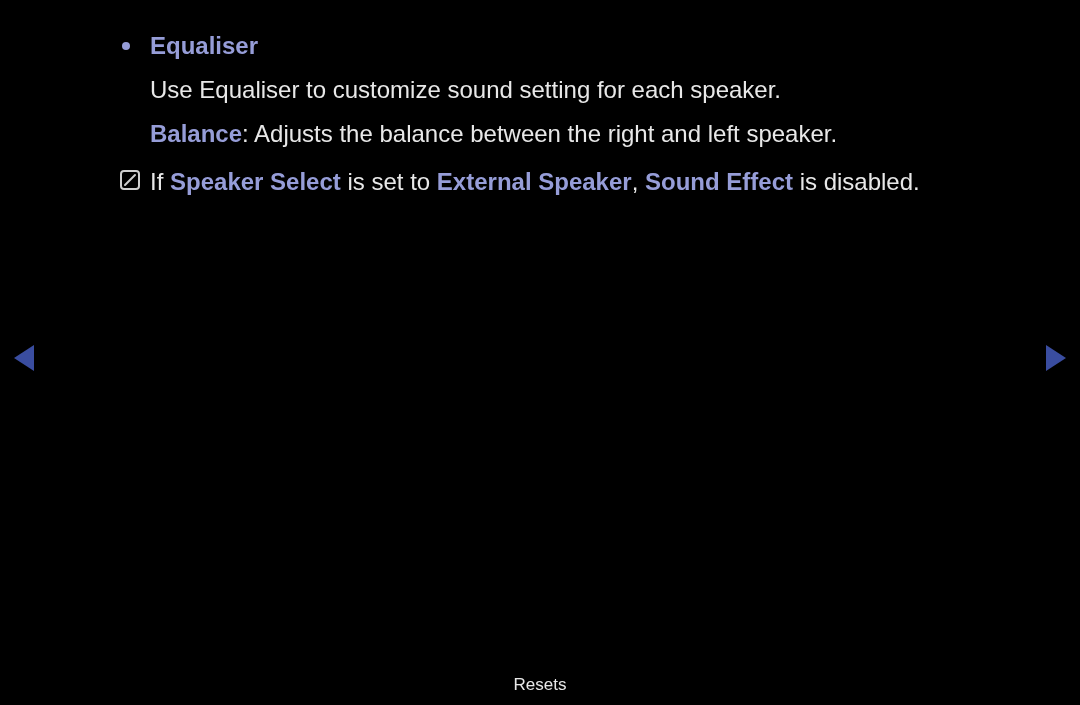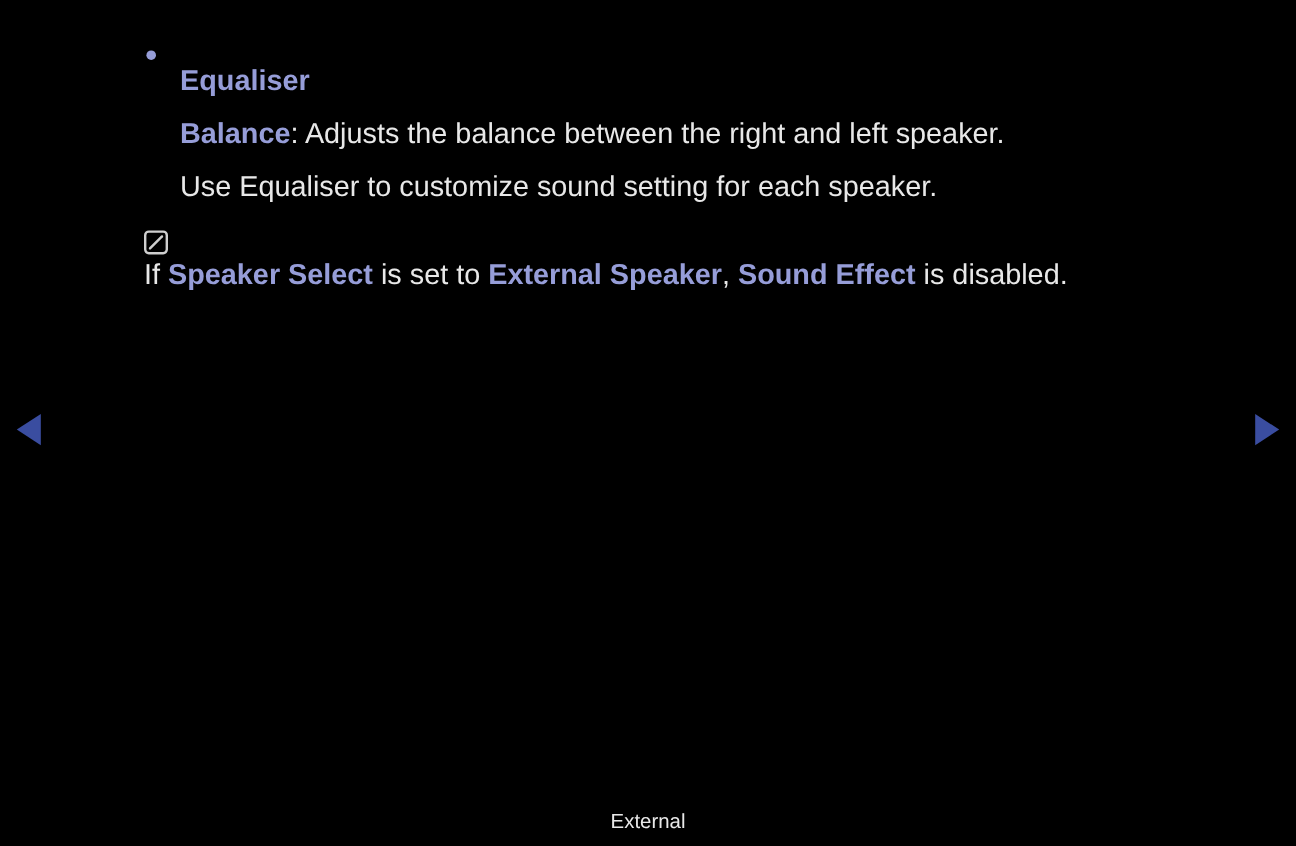--- a/index.html
+++ b/index.html
@@ -1,58 +1,58 @@
 <!DOCTYPE html>
 <html><head>
   <meta charset="utf-8">
   <style>
     * { margin: 0; padding: 0; box-sizing: border-box; }
     html, body { width: 1080px; height: 705px; background: #000; color: #e8e8e8; font-family: "Helvetica Neue", Helvetica, Arial, sans-serif; overflow: hidden; }
     .page { position: relative; width: 1080px; height: 705px; }
     .content { position: absolute; left: 150px; top: 28px; width: 810px; }
-    .line { font-size: 24px; line-height: 1.5; margin-bottom: 8px; flex-direction: column; }
+    .line { font-size: 24px; line-height: 1.5; margin-bottom: 8px; }
     .bullet-row { display: flex; align-items: flex-start; }
     .bullet { width: 8px; height: 8px; background: #969dd8; border-radius: 50%; flex: none; margin-top: 14px; margin-left: -28px; margin-right: 20px; }
     .bold-blue { color: #969dd8; font-weight: 700; }
     .white { color: #e8e8e8; }
-    .note-row { display: flex; align-items: flex-start; margin-top: 12px; margin-left: -30px; flex-direction: column; }
+    .note-row { display: flex; align-items: flex-start; margin-top: 12px; margin-left: -30px; }
     .note-icon { flex: none; width: 20px; height: 20px; border: 2px solid #cfcfcf; border-radius: 4px; margin-top: 6px; margin-right: 10px; position: relative; }
     .note-icon svg { width: 16px; height: 16px; position: absolute; left: 0px; top: 0px; }
     .note-text { font-size: 24px; line-height: 1.5; }
     .arrow { position: absolute; top: 345px; width: 0; height: 0; border-top: 13px solid transparent; border-bottom: 13px solid transparent; }
     .arrow.left { left: 14px; border-right: 20px solid #3a4da0; }
     .arrow.right { right: 14px; border-left: 20px solid #3a4da0; }
     .footer { position: absolute; bottom: 10px; left: 0; width: 1080px; text-align: center; font-size: 17px; color: #e8e8e8; }
   </style>
 </head>
 <body>
 
 <div class="page">
   <div class="arrow left"></div>
   <div class="arrow right"></div>
 
   <div class="content">
     <div class="line bullet-row">
       <span class="bullet"></span>
       <span class="bold-blue">Equaliser</span>
     </div>
+    <div class="line white">Use Equaliser to customize sound setting for each speaker.</div>
+
     <div class="line">
       <span class="bold-blue">Balance</span><span class="white">: Adjusts the balance between the right and left speaker.</span>
     </div>
-
-    <div class="line white">Use Equaliser to customize sound setting for each speaker.</div>
 
 
 
     <div class="note-row">
       <span class="note-icon">
         <svg viewBox="0 0 16 16">
             <line x1="3" y1="13" x2="13" y2="3" stroke="#cfcfcf" stroke-width="2" stroke-linecap="round"></line>
           </svg>
       </span>
       <span class="note-text">
         <span class="white">If </span><span class="bold-blue">Speaker Select</span><span class="white"> is set to </span><span class="bold-blue">External Speaker</span><span class="white">, </span><span class="bold-blue">Sound Effect</span><span class="white"> is disabled.</span>
       </span>
     </div>
   </div>
 
-  <div class="footer">External</div>
+  <div class="footer">Resets</div>
 </div>
 
 </body></html>

